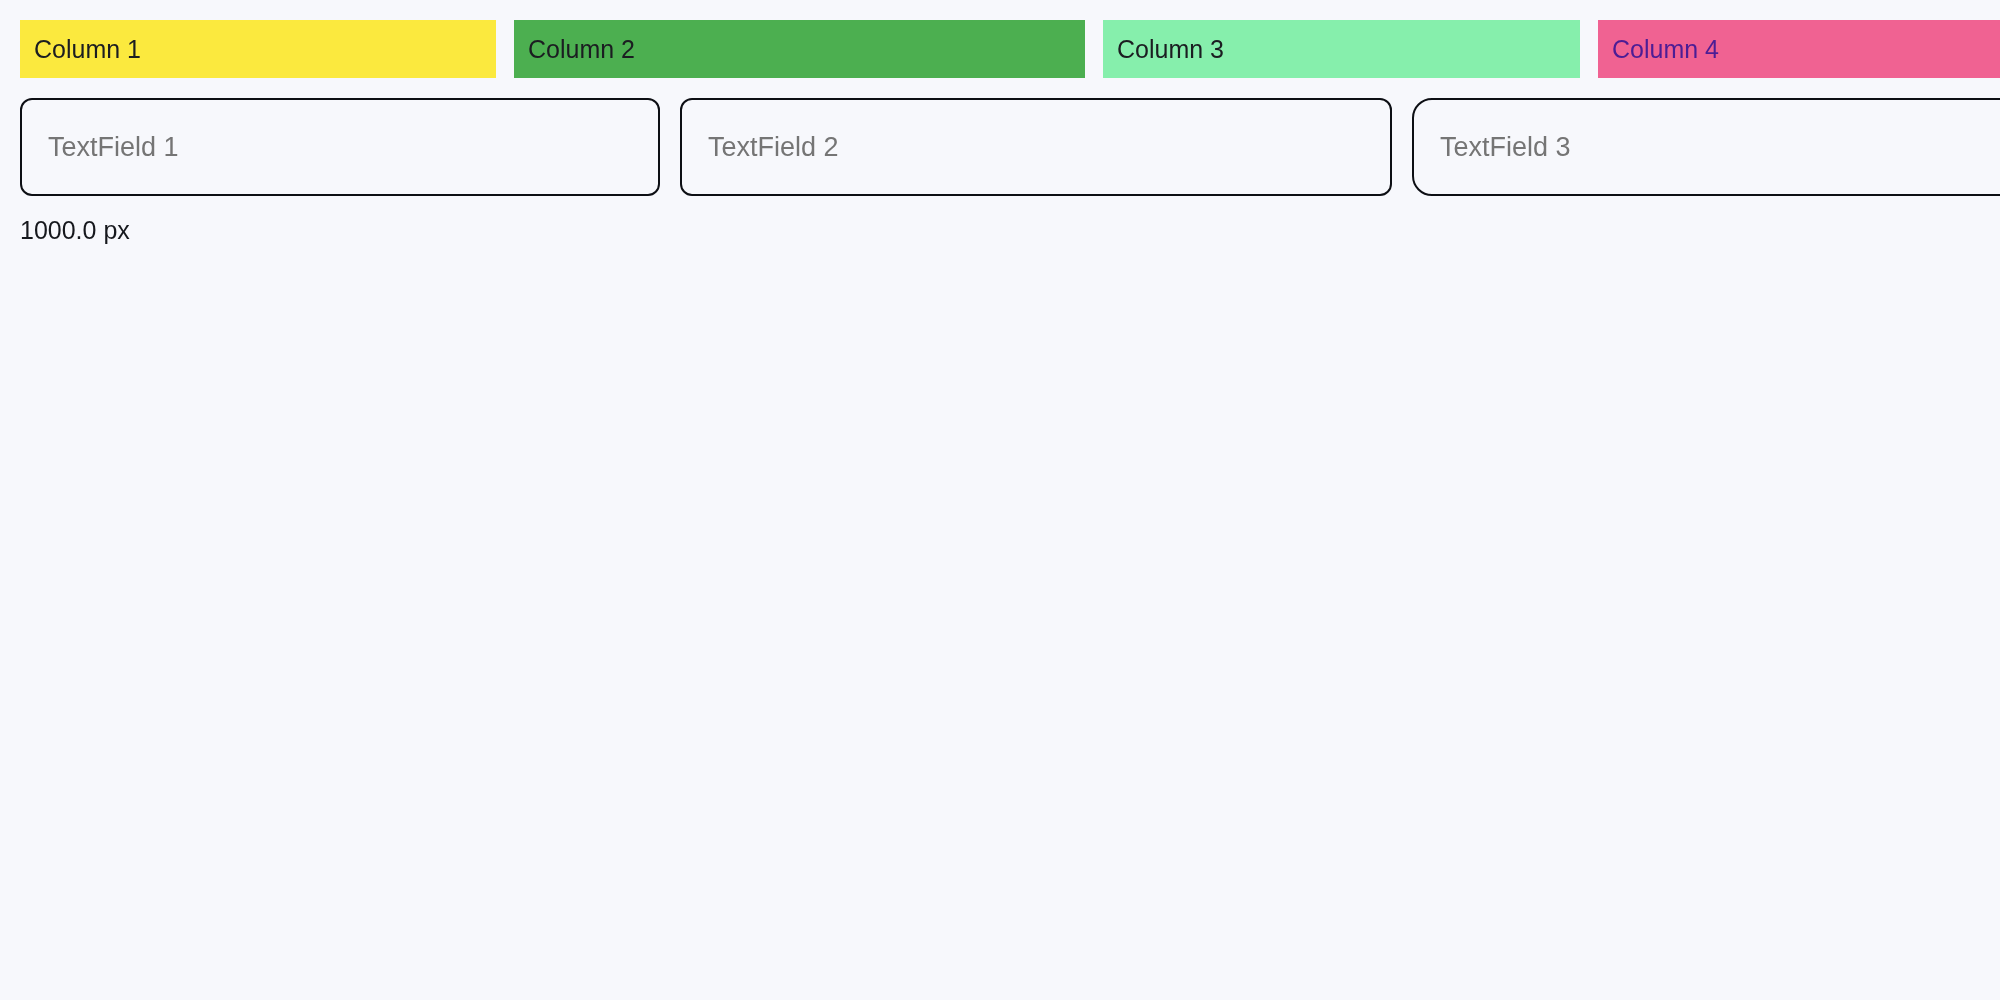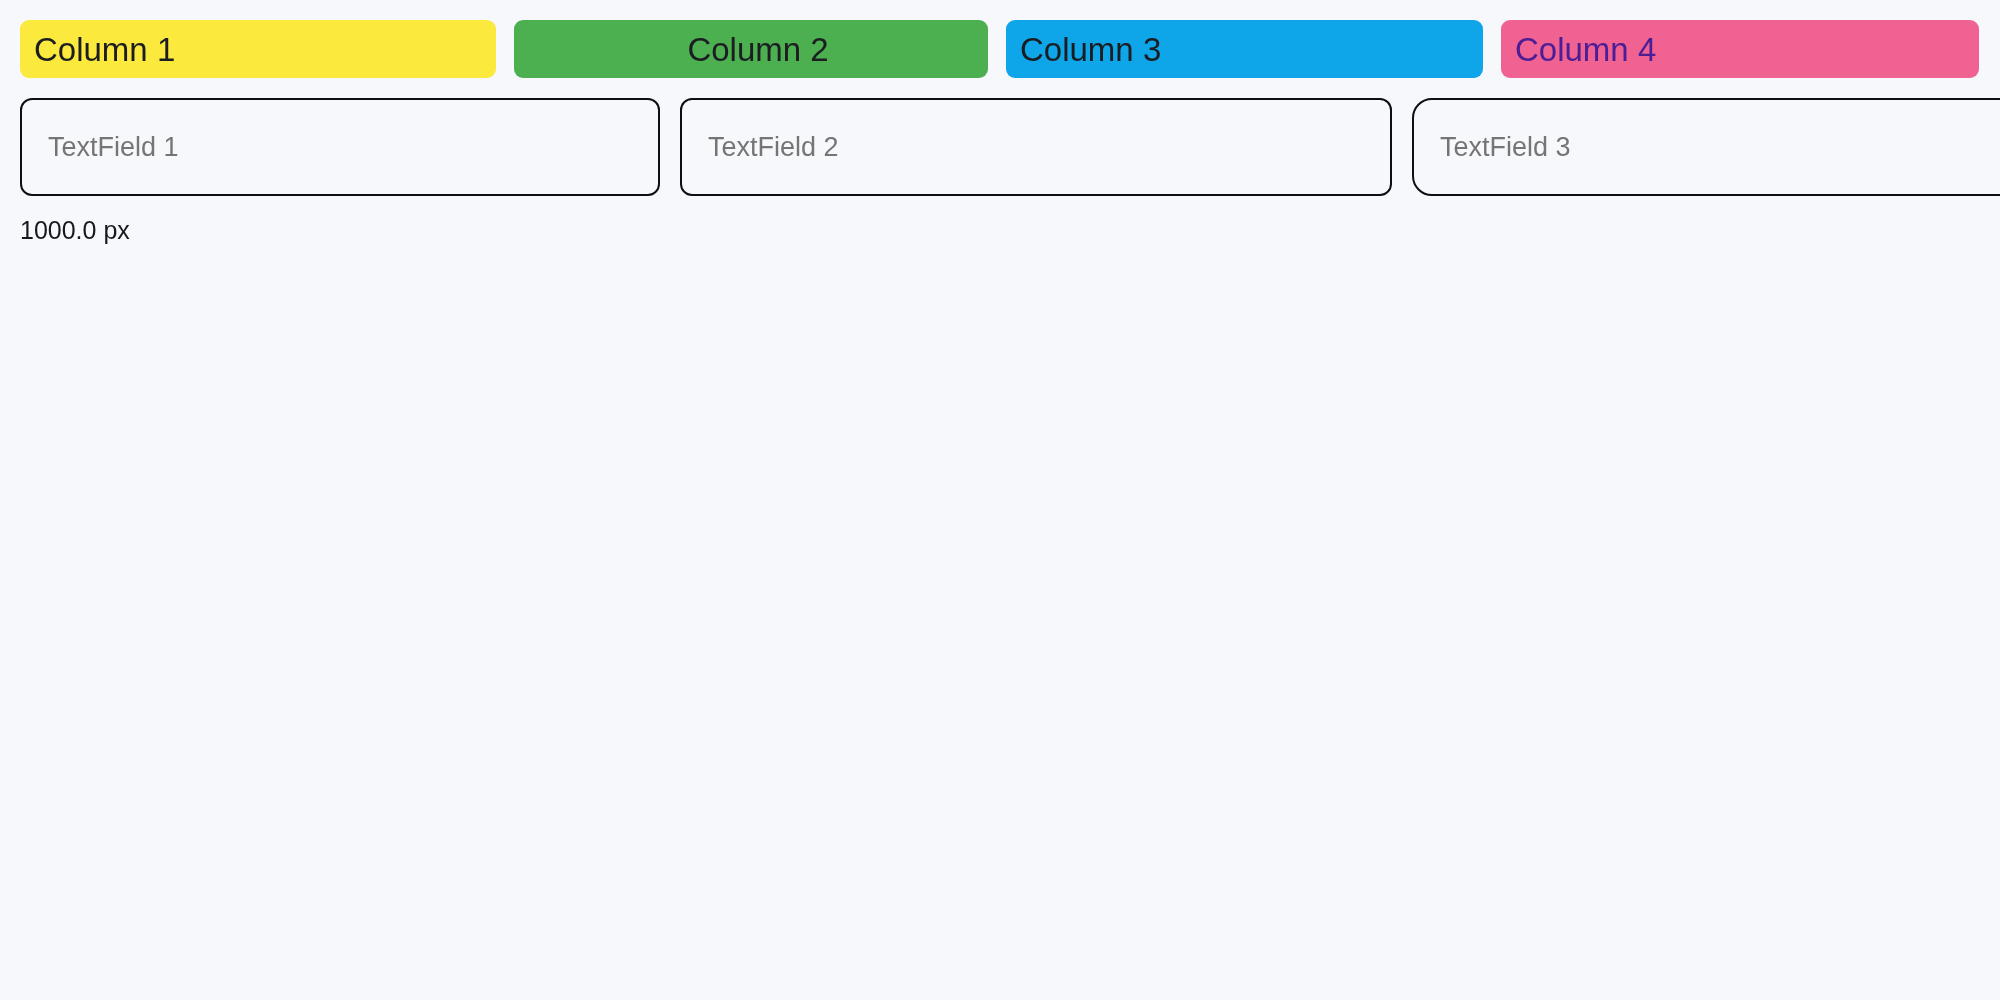--- a/index.html
+++ b/index.html
@@ -28,32 +28,31 @@
     height: 58px;
     display: flex;
     gap: 18px;
   }
 
   .column-box {
     height: 58px;
     display: flex;
     align-items: center;
     padding-left: 14px;
-    font-size: 33px;
+    font-size: 25px;
     line-height: 1;
     color: #1b1d21;
     font-family: "Liberation Sans", sans-serif;
     overflow: hidden;
     white-space: nowrap;
     flex: 0 0 auto;
-    border-radius: 9px;
   }
 
   .column-box.c1 { width: 476px; }
-  .column-box.c2 { width: 474px; justify-content: center; }
+  .column-box.c2 { width: 571px; }
   .column-box.c3 { width: 477px; }
   .column-box.c4 { width: 478px; }
 
   
   .fields-row {
     position: absolute;
     left: 20px;
     top: 98px;
     width: 1961px;
     height: 98px;
@@ -109,21 +108,21 @@
 
 <div id="app">
 
   <div class="columns-row">
     <div class="column-box c1" style="background-color: rgb(251, 233, 62); color: rgb(27, 29, 33);">
       <span>Column 1</span>
     </div>
     <div class="column-box c2" style="background-color: rgb(76, 175, 80); color: rgb(27, 29, 33);">
       <span>Column 2</span>
     </div>
-    <div class="column-box c3" style="background-color: #0ea5e9; color: rgb(27, 29, 33);">
+    <div class="column-box c3" style="background-color: #86efac; color: rgb(27, 29, 33);">
       <span>Column 3</span>
     </div>
     <div class="column-box c4" style="background-color: rgb(240, 98, 146); color: #4c1d95;">
       <span>Column 4</span>
     </div>
   </div>
 
   <div class="fields-row">
     <input class="text-field f1" type="text" placeholder="TextField 1" value="" style="">
     <input class="text-field f2" type="text" placeholder="TextField 2" value="" style="">

